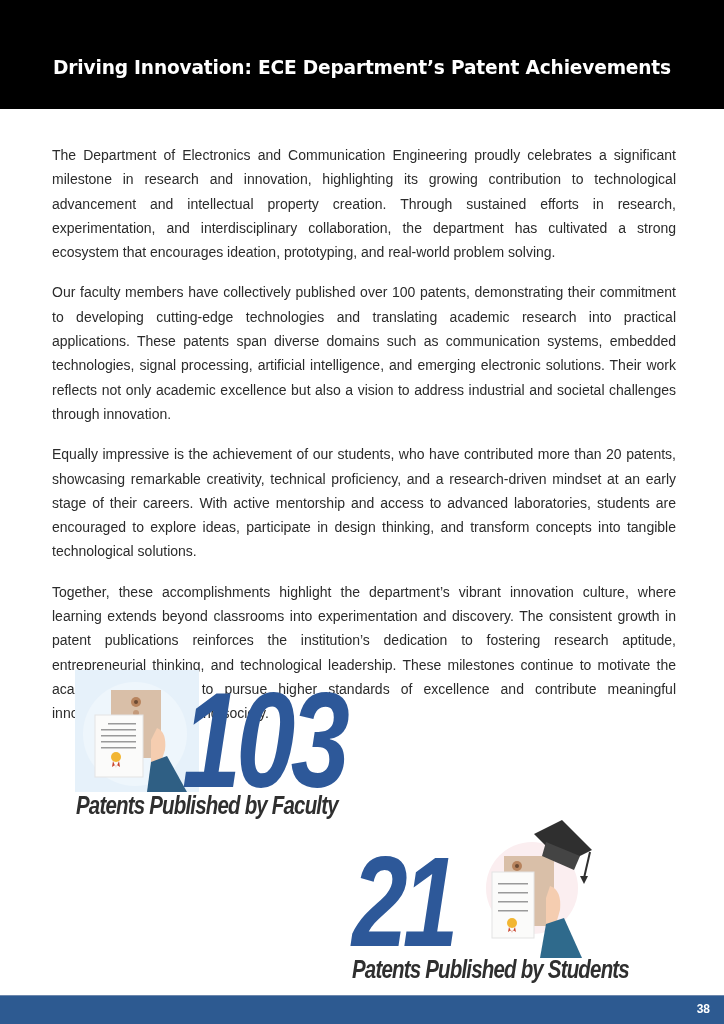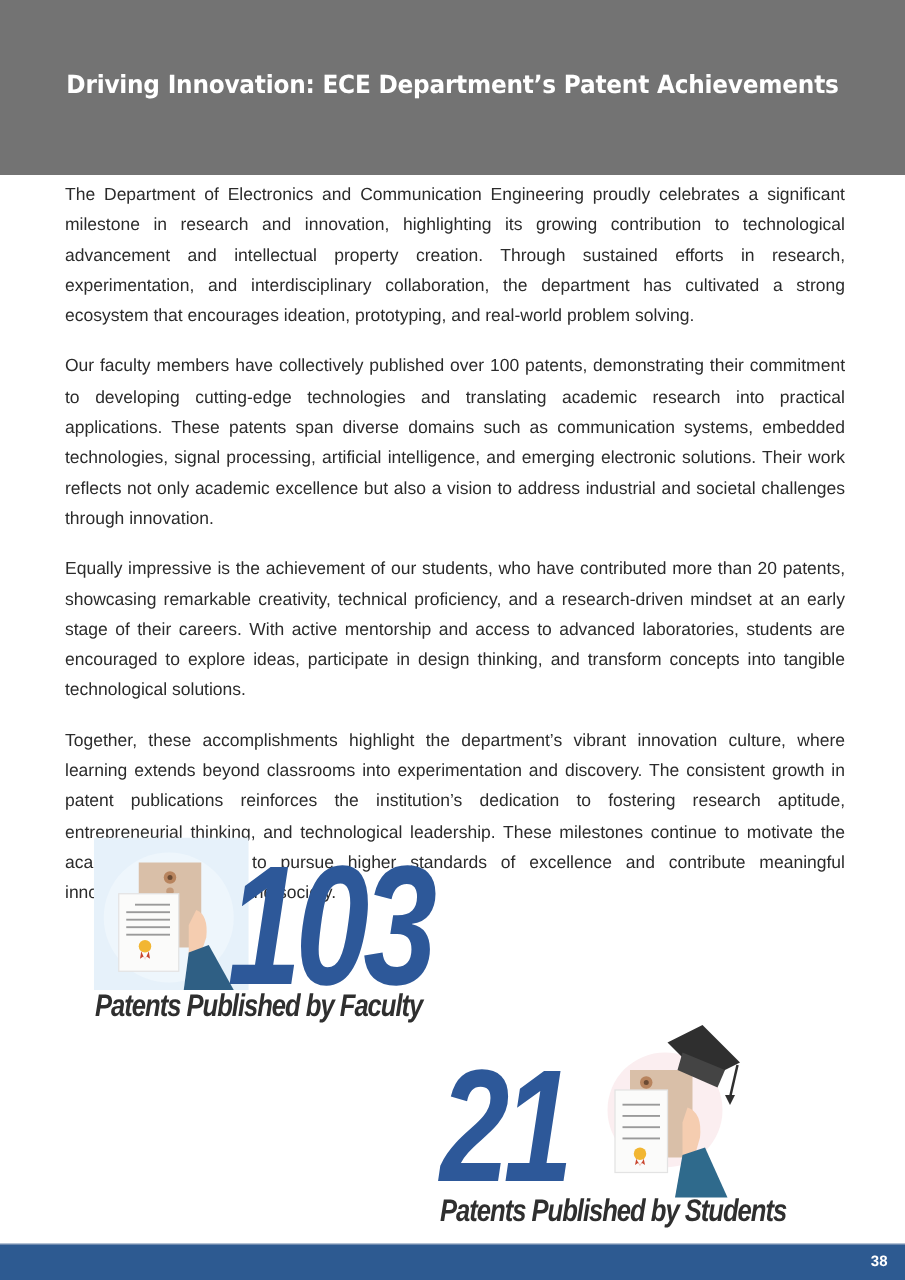--- a/index.html
+++ b/index.html
@@ -1,17 +1,17 @@
 <!DOCTYPE html>
 <html><head>
 <meta charset="utf-8">
 <style>
   html, body { margin:0; padding:0; }
   body { width:724px; height:1024px; position:relative; background:#ffffff; overflow:hidden; font-family:"Liberation Sans", sans-serif; }
-  .header { position:absolute; left:0; top:0; width:724px; height:140px; background:#737373; }
+  .header { position:absolute; left:0; top:0; width:724px; height:109px; background:#000000; }
   .header h1 { position:absolute; left:0; right:0; top:55px; margin:0; text-align:center; color:#ffffff; font-family:"DejaVu Sans", sans-serif; font-weight:bold; font-size:20px; letter-spacing:-0.2px; transform:scaleX(0.93); }
   .body-text { position:absolute; left:36px; top:127px; width:656px; color:#2b2b2b; font-size:14px; line-height:24.3px; }
   .body-text p { margin:16px; text-align:justify; }
   .stat { position:absolute; }
   .stat .num { position:absolute; color:#2d5899; font-family:"Liberation Sans", sans-serif; font-weight:bold; font-style:italic; letter-spacing:-6px; transform:scaleX(0.78); transform-origin:left top; line-height:1; }
   .stat .caption { position:absolute; color:#2f2f2f; font-family:"Liberation Sans", sans-serif; font-weight:bold; font-style:italic; font-size:25px; letter-spacing:-1px; transform:scaleX(0.82); transform-origin:left top; white-space:nowrap; }
   .illus { position:absolute; }
   .footer { position:absolute; left:0; top:995px; width:724px; height:29px; background:#2d5a91; border-top:1px solid #6d88ad; }
   .footer .pg { position:absolute; right:14px; top:6px; color:#ffffff; font-size:12px; font-weight:bold; }
 </style>

